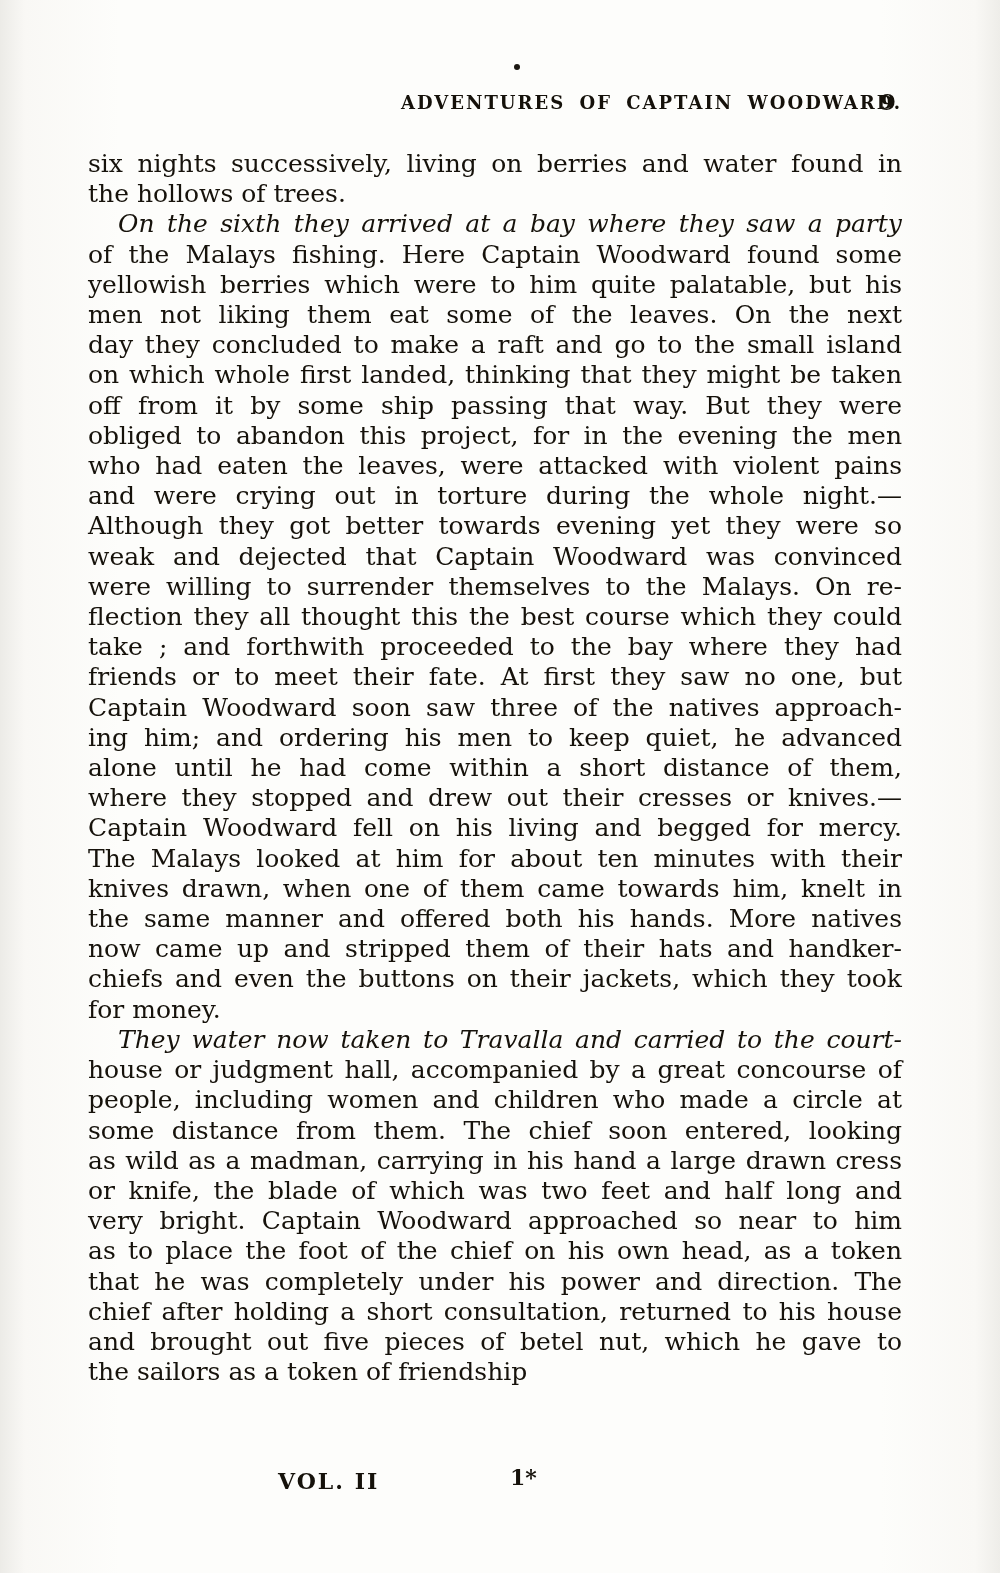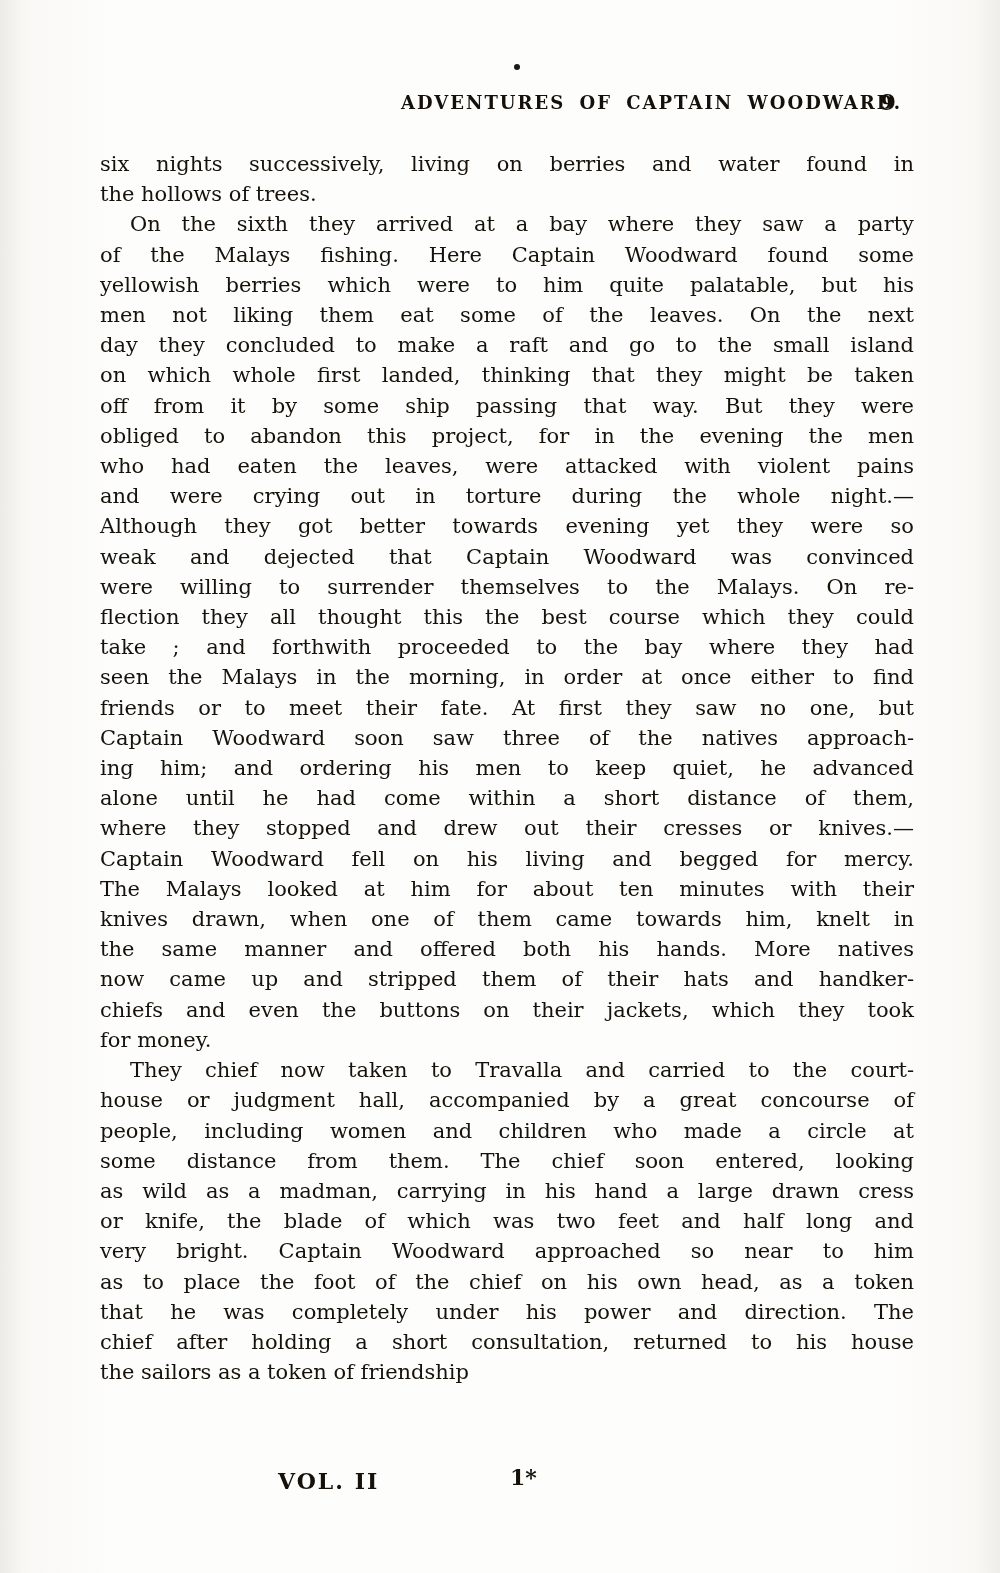--- a/index.html
+++ b/index.html
@@ -28,25 +28,25 @@
     font-weight:bold; font-size:18px;
     letter-spacing:2px; word-spacing:6px;
     color:#15110a;
   }
   .page-number {
     position:absolute; right:6px; top:-4px;
     font-weight:bold; font-size:23px; color:#15110a;
   }
   .body-text {
     position:absolute; top:149px; left:88px; width:814px;
-    font-size:21px; line-height:30.2px; color:#16120b;margin-left:12px;
+    font-size:25px; line-height:30.2px; color:#16120b;
   }
   .line { text-align:justify; text-align-last:justify; }
   .line.last-line { text-align:left; text-align-last:left; }
-  .paragraph.indent .line:first-child { text-indent:30px; }
+  .paragraph.indent .line:first-child { text-indent:30px;font-style:italic; }
   .footer { position:absolute; top:1464px; left:88px; width:814px; height:34px; color:#15110a; }
   .volume {
     position:absolute; left:190px; top:4px;
     font-weight:bold; font-size:22px; letter-spacing:2px;
   }
   .signature {
     position:absolute; left:422px; top:0;
     font-weight:bold; font-size:22px;
   }
 </style>
@@ -75,45 +75,45 @@
         <div class="line">on which whole first landed, thinking that they might be taken</div>
         <div class="line">off from it by some ship passing that way. But they were</div>
         <div class="line">obliged to abandon this project, for in the evening the men</div>
         <div class="line">who had eaten the leaves, were attacked with violent pains</div>
         <div class="line">and were crying out in torture during the whole night.—</div>
         <div class="line">Although they got better towards evening yet they were so</div>
         <div class="line">weak and dejected that Captain Woodward was convinced</div>
         <div class="line">were willing to surrender themselves to the Malays. On re-</div>
         <div class="line">flection they all thought this the best course which they could</div>
         <div class="line">take ; and forthwith proceeded to the bay where they had</div>
-        <div class="line">seen the Malays in the morning, in order at once either to find</div>
         <div class="line">friends or to meet their fate. At first they saw no one, but</div>
         <div class="line">Captain Woodward soon saw three of the natives approach-</div>
         <div class="line">ing him; and ordering his men to keep quiet, he advanced</div>
         <div class="line">alone until he had come within a short distance of them,</div>
         <div class="line">where they stopped and drew out their cresses or knives.—</div>
         <div class="line">Captain Woodward fell on his living and begged for mercy.</div>
         <div class="line">The Malays looked at him for about ten minutes with their</div>
         <div class="line">knives drawn, when one of them came towards him, knelt in</div>
         <div class="line">the same manner and offered both his hands. More natives</div>
         <div class="line">now came up and stripped them of their hats and handker-</div>
         <div class="line">chiefs and even the buttons on their jackets, which they took</div>
         <div class="line last-line">for money.</div>
       </div>
       <div class="paragraph indent">
-        <div class="line">They chief now taken to Travalla and carried to the court-</div>
+        <div class="line">They water now taken to Travalla and carried to the court-</div>
         <div class="line">house or judgment hall, accompanied by a great concourse of</div>
         <div class="line">people, including women and children who made a circle at</div>
         <div class="line">some distance from them. The chief soon entered, looking</div>
         <div class="line">as wild as a madman, carrying in his hand a large drawn cress</div>
         <div class="line">or knife, the blade of which was two feet and half long and</div>
         <div class="line">very bright. Captain Woodward approached so near to him</div>
         <div class="line">as to place the foot of the chief on his own head, as a token</div>
         <div class="line">that he was completely under his power and direction. The</div>
         <div class="line">chief after holding a short consultation, returned to his house</div>
+        <div class="line">and brought out five pieces of betel nut, which he gave to</div>
         <div class="line last-line">the sailors as a token of friendship</div>
       </div>
     </div>
 
   <div class="footer">
     <span class="volume">VOL. II</span>
     <span class="signature">1*</span>
   </div>
 </div>
 

